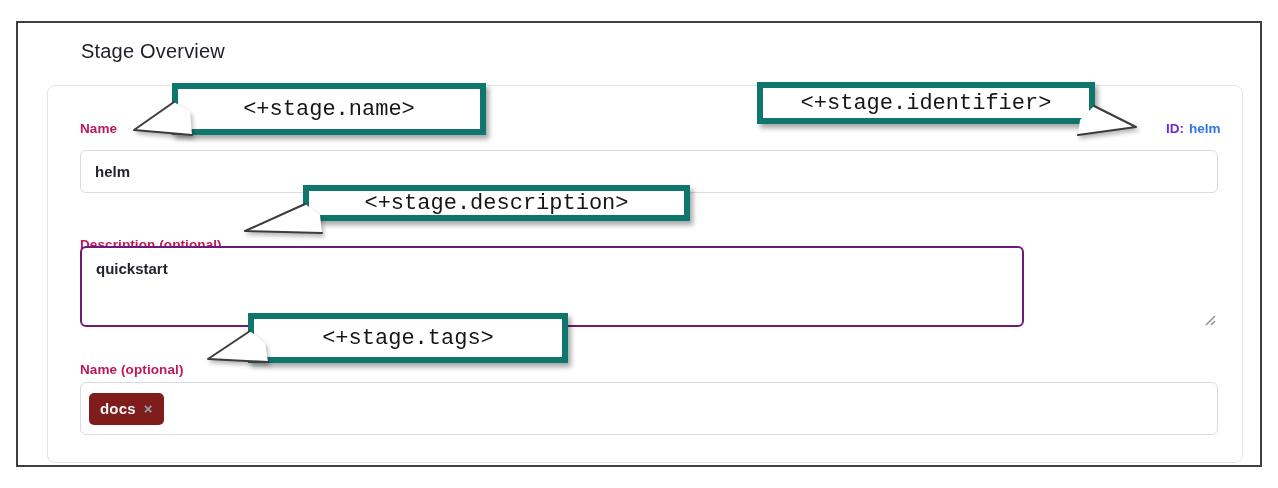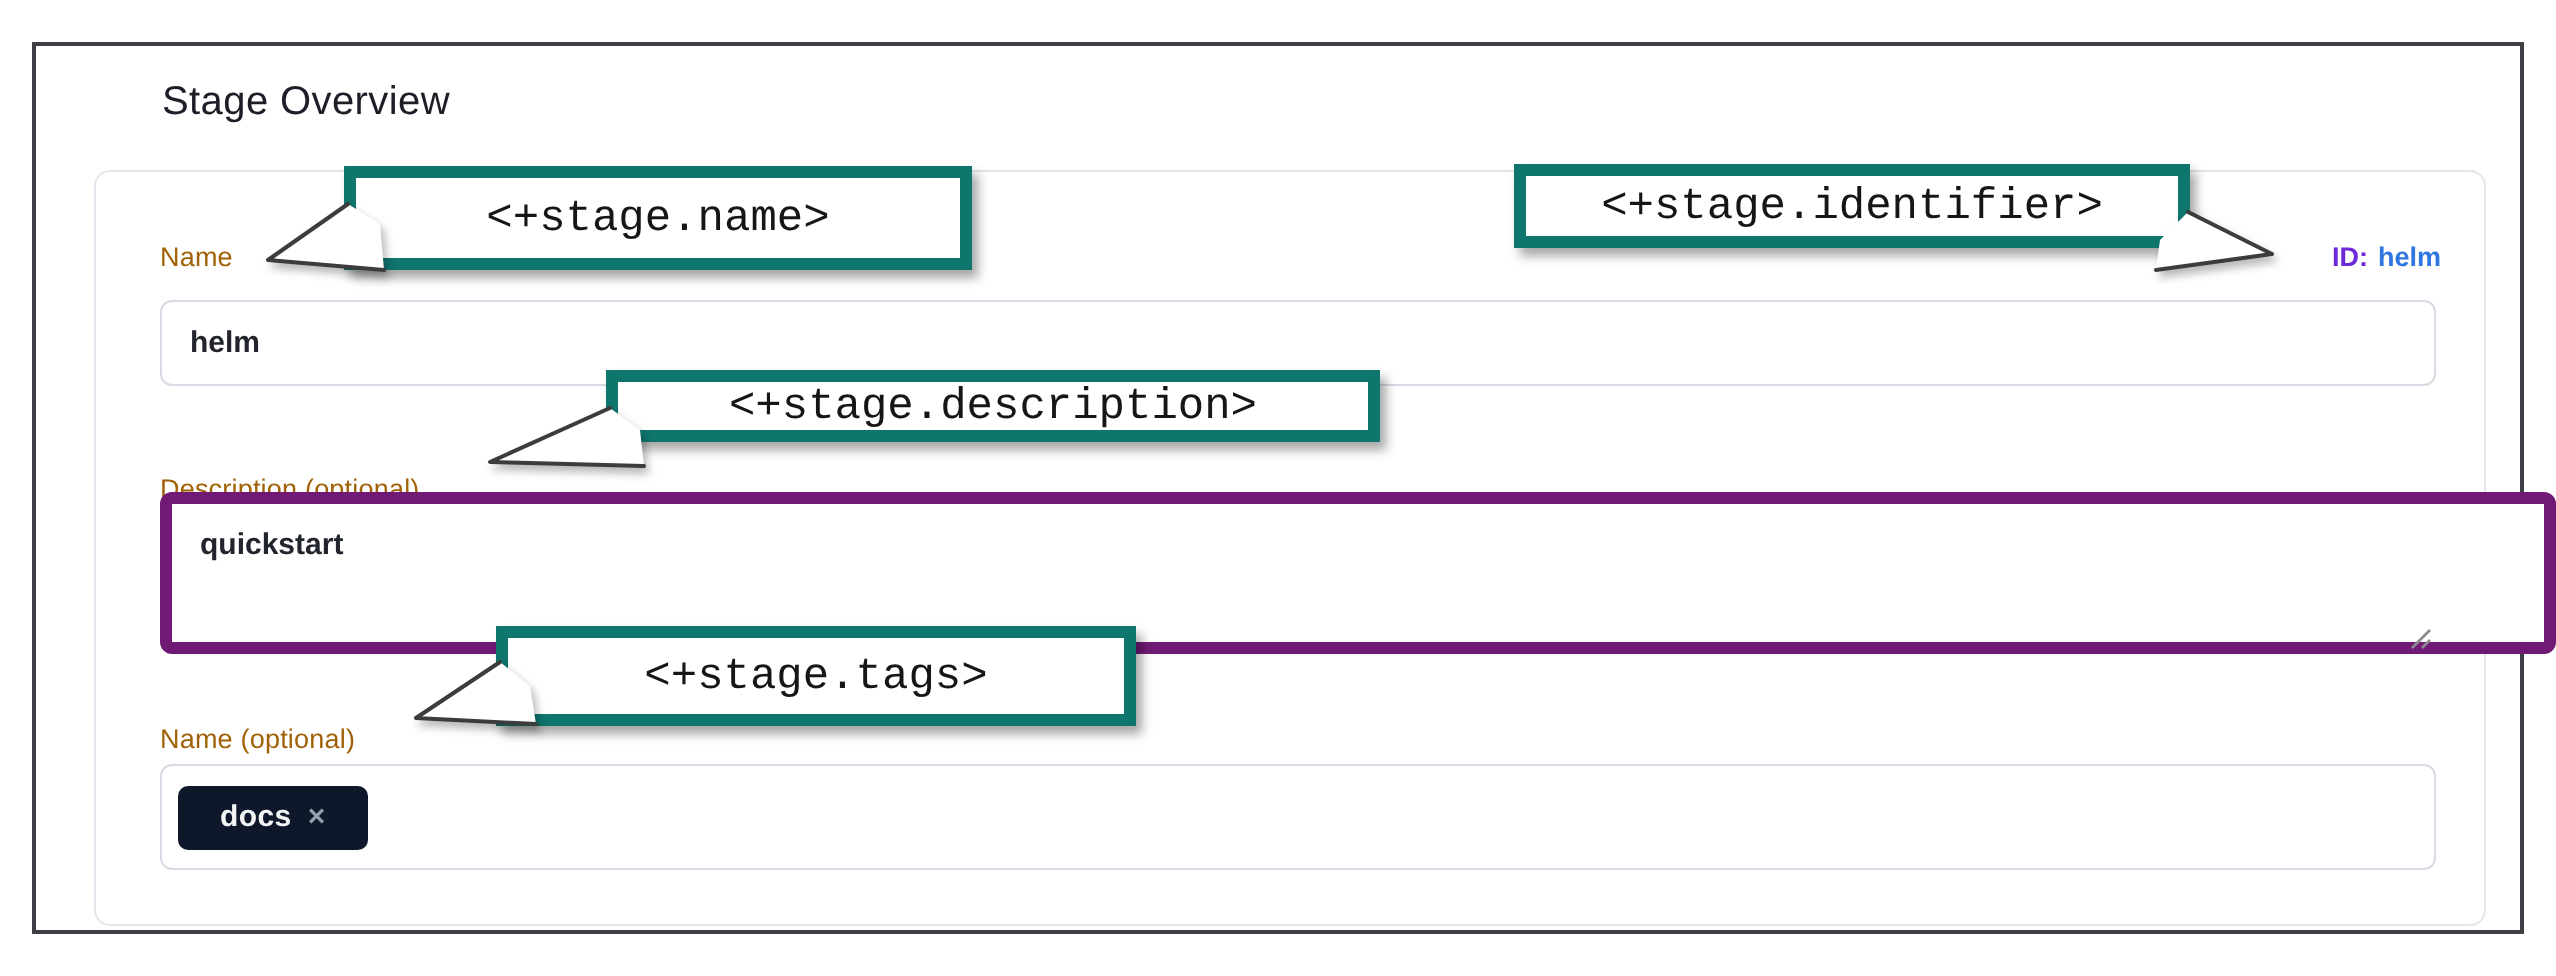--- a/index.html
+++ b/index.html
@@ -21,33 +21,33 @@
     font-size:20px;font-weight:400;color:#1d1e28;letter-spacing:.2px;margin-left:34px;
   }
 
   
   .panel{
     left:47px;top:85px;width:1194px;height:376px;
     border:1px solid #e4e4ec;border-radius:8px;background:#ffffff;
   }
 
   .field-label{
-    font-size:13.5px;font-weight:400;color:#a16207;letter-spacing:.1px;
+    font-size:13.5px;font-weight:700;color:#be185d;letter-spacing:.1px;
   }
 
   .text-input{
     left:80px;width:1138px;height:43px;box-sizing:border-box;
     border:1px solid #d9dbe4;border-radius:6px;background:#fff;
     font-family:"Liberation Sans",sans-serif;
     font-size:15px;font-weight:600;color:#22242e;
     padding:0 14px;outline:none;
   }
   .text-area{
-    left:80px;width:1198px;height:81px;box-sizing:border-box;
-    border:6px solid #701a75;border-radius:6px;background:#fff;
+    left:80px;width:944px;height:81px;box-sizing:border-box;
+    border:2px solid #701a75;border-radius:6px;background:#fff;
     font-family:"Liberation Sans",sans-serif;
     font-size:15px;font-weight:600;color:#22242e;
     padding:12px 14px;outline:none;resize:none;overflow:hidden;
   }
   .resize-handle{
     left:1204px;top:312px;width:12px;height:12px;cursor:nwse-resize;
   }
 
   .id-row{
     left:1142px;top:121px;font-size:13.5px;font-weight:600;white-space:nowrap;
@@ -55,21 +55,21 @@
   .id-label{color:#6d28d9;margin-left:24px;}
   .id-value{color:#2e77e0;margin-left:5px;}
 
   .tags-box{
     left:80px;top:382px;width:1138px;height:53px;box-sizing:border-box;
     border:1px solid #d9dbe4;border-radius:6px;background:#fff;
     display:flex;align-items:center;padding:0 8px;cursor:text;
   }
   .tag-chip{
     display:inline-flex;align-items:center;gap:8px;
-    background:#0f172a;border-radius:5px;height:32px;padding:0 21px;
+    background:#7f1d1d;border-radius:5px;height:32px;padding:0 11px;
     font-size:15px;font-weight:700;color:#f2f4f6;letter-spacing:.2px;text-align:right;
   }
   .tag-remove{
     color:#95a0ac;font-weight:600;font-size:15px;cursor:pointer;line-height:1;
   }
 
   
   .callout{
     box-sizing:border-box;background:#ffffff;border:6px solid #0f766e;
     box-shadow:3px 4px 5px rgba(0,0,0,.35);

